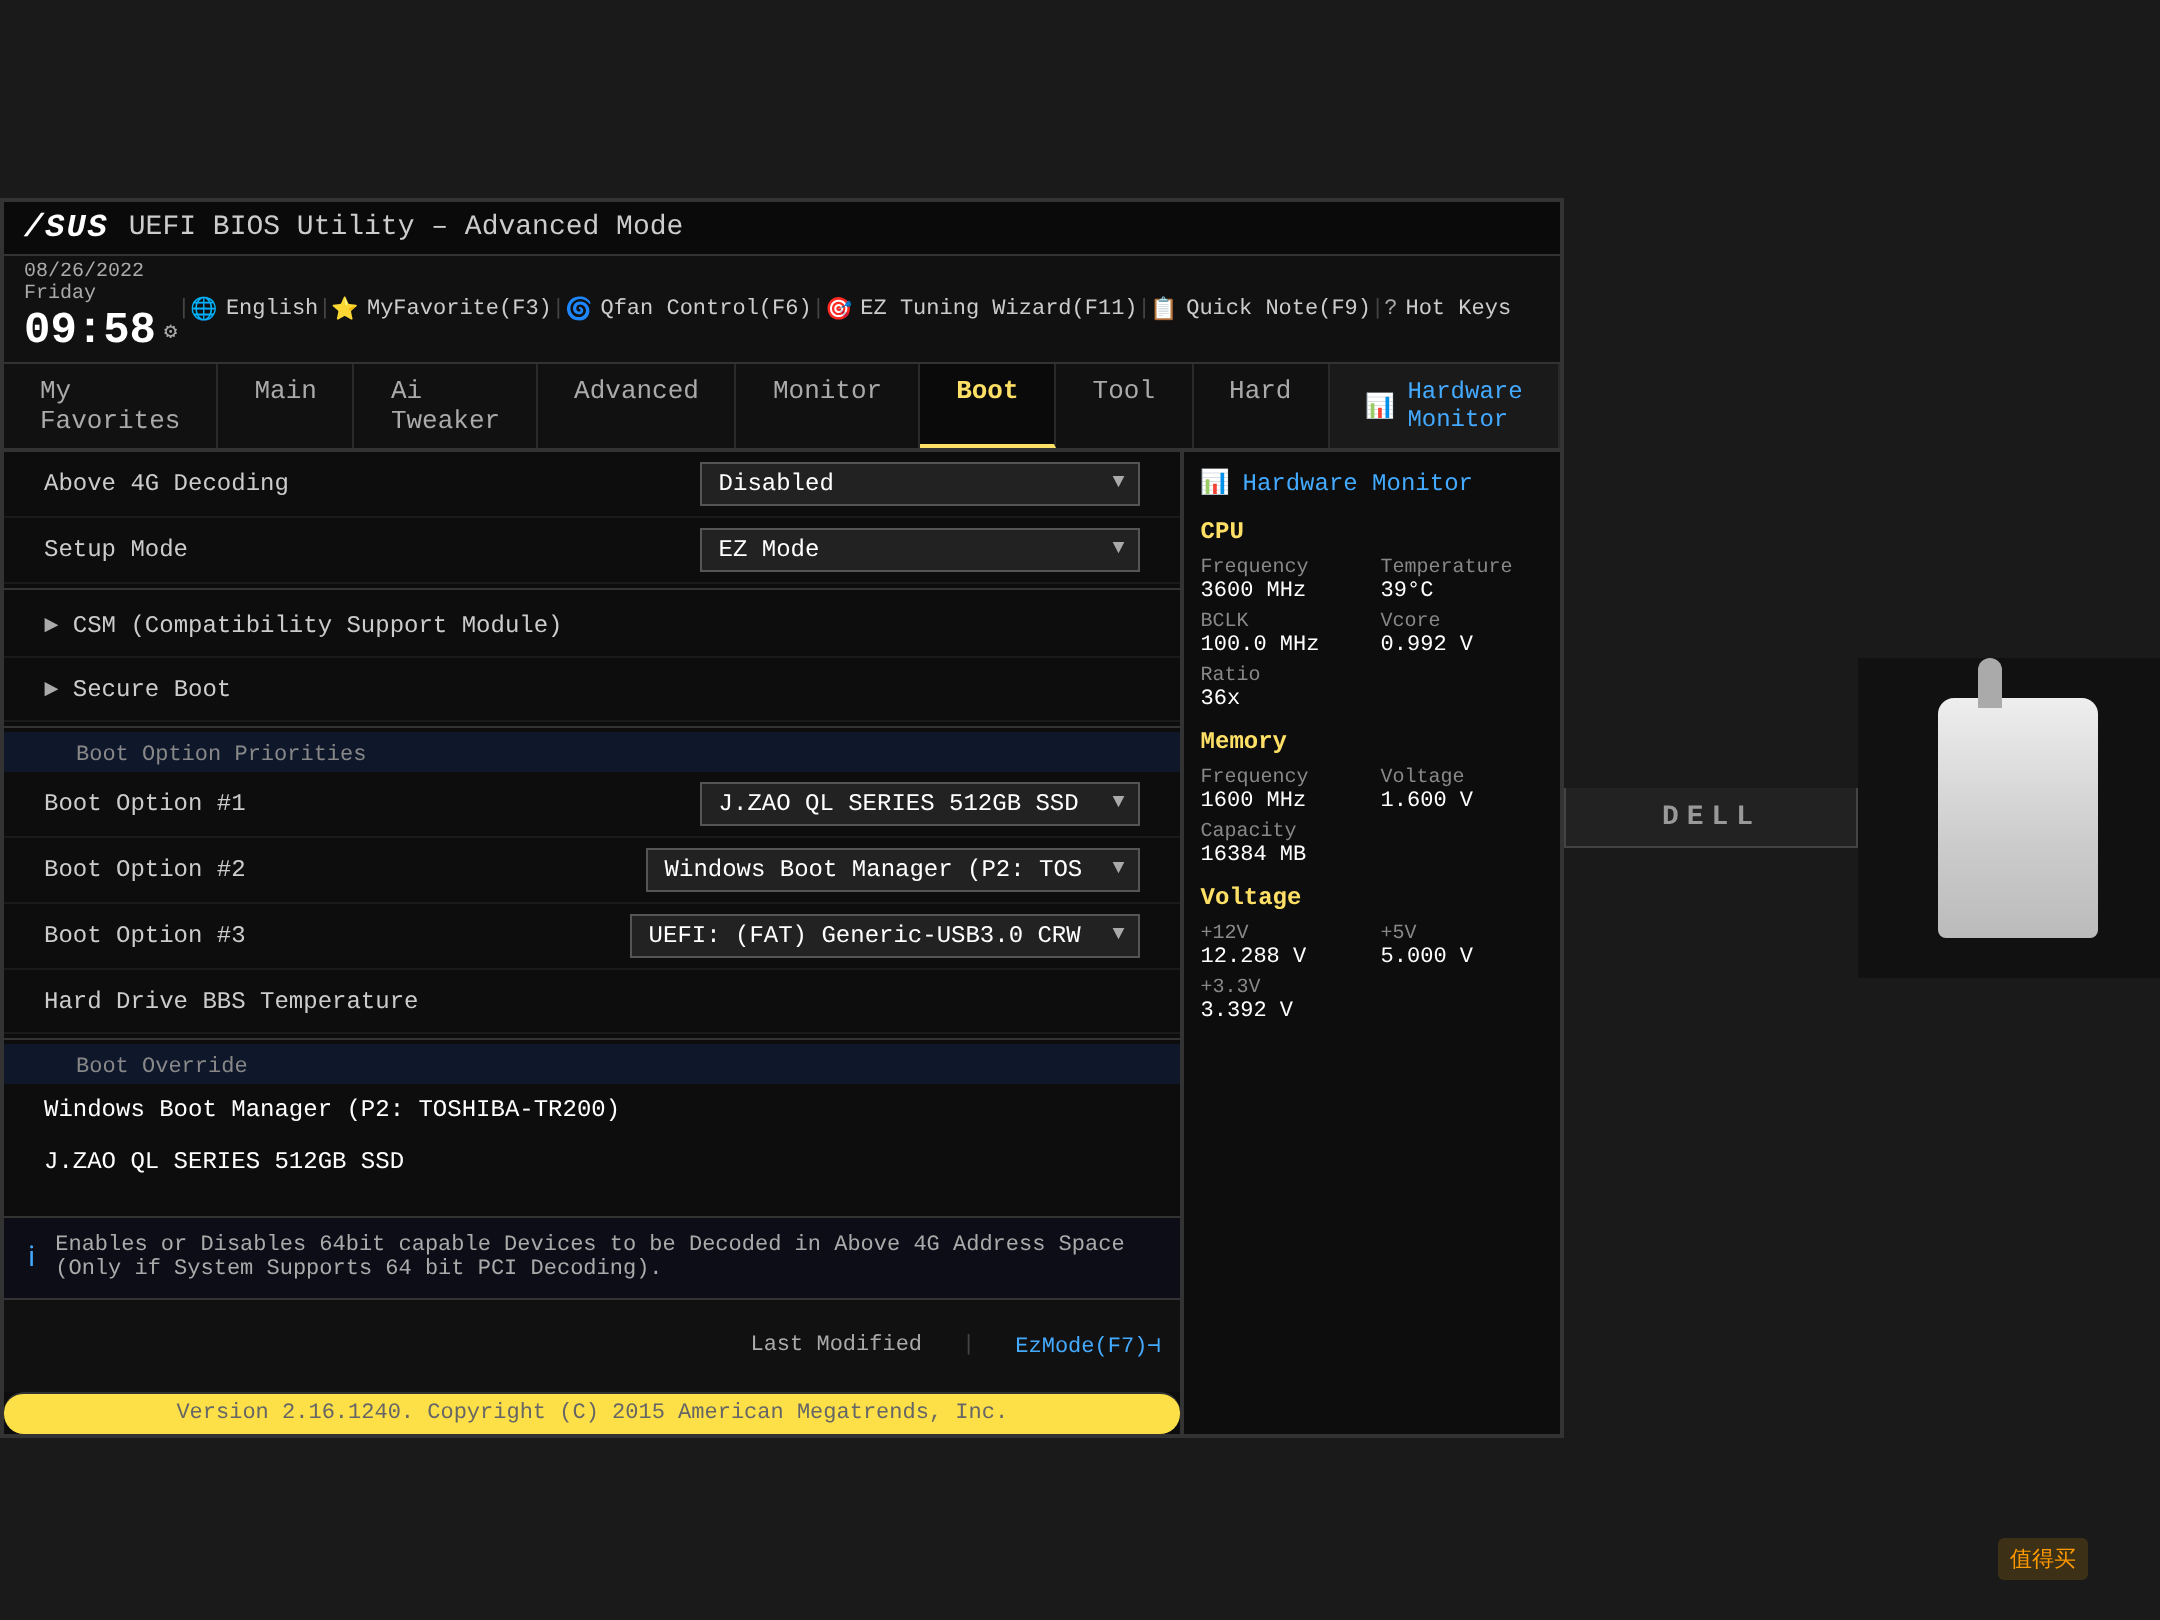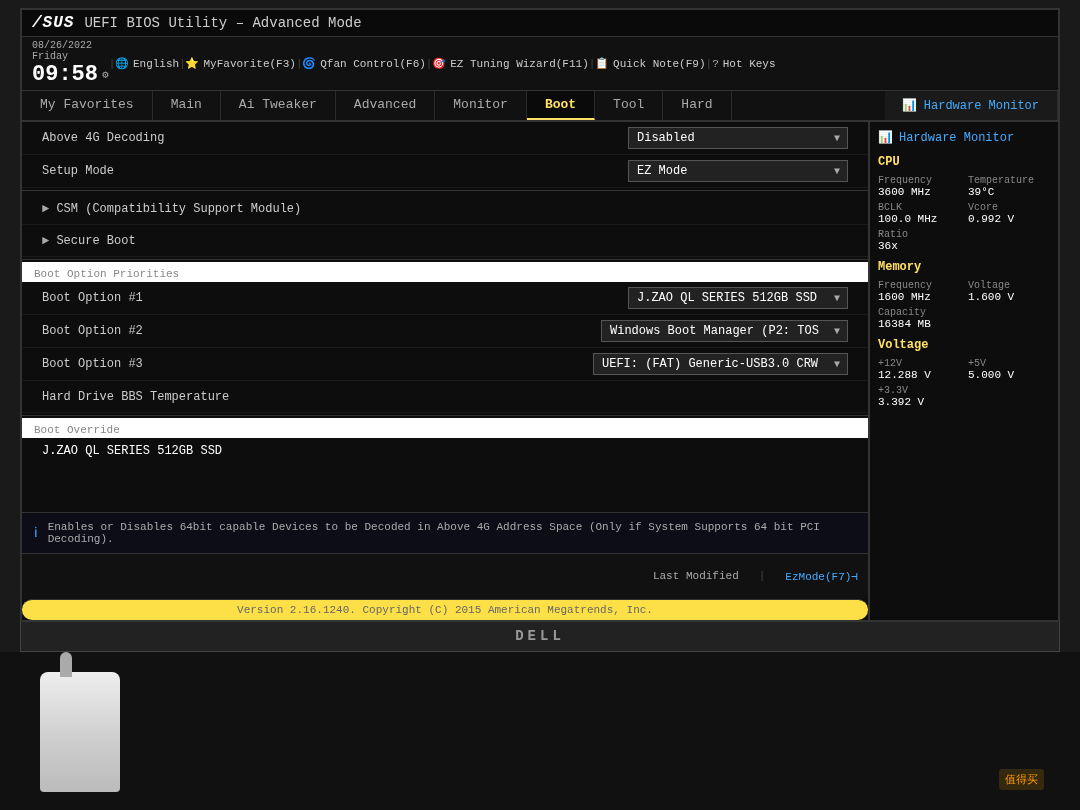--- a/index.html
+++ b/index.html
@@ -11,21 +11,21 @@
       overflow: hidden;
       position: relative;
     }
 
     
     .monitor-outer {
       background: #1a1a1a;
       width: 1080px;
       height: 810px;
       display: flex;
-      flex-direction: column;
+      flex-direction: row;
       align-items: center;
       padding-top: 8px;
     }
 
     .bios-screen {
       width: 1040px;
       height: 620px;
       background: #0a0a0a;
       border: 2px solid #333;
       position: relative;
@@ -167,22 +167,22 @@
       top: 50%;
       transform: translateY(-50%);
       color: #aaa;
       font-size: 10px;
       pointer-events: none;
     }
 
     .section-header {
       color: #888;
       font-size: 11px;
-      padding: 6px 12px 2px;
-      background: #ffffff;
+      padding: 6px 36px 2px;
+      background: #0f172a;
     }
 
     .separator-line {
       border: none;
       border-top: 1px solid #333;
       margin: 2px 0;
     }
 
     .clickable-item {
       color: #fff;
@@ -457,20 +457,21 @@
           </div>
 
           <div class="setting-row" style="cursor:pointer;">
             <span class="setting-label">Hard Drive BBS Temperature</span>
           </div>
 
           <hr class="separator-line">
 
           <div class="section-header">Boot Override</div>
 
+          <div class="clickable-item">Windows Boot Manager (P2: TOSHIBA-TR200)</div>
 
           <div class="clickable-item">J.ZAO QL SERIES 512GB SSD</div>
 
         </div>
 
         <div class="info-bottom">
           <span class="info-icon">ℹ</span>
           <span>Enables or Disables 64bit capable Devices to be Decoded in Above 4G Address Space (Only if System Supports 64 bit PCI Decoding).</span>
         </div>
 

